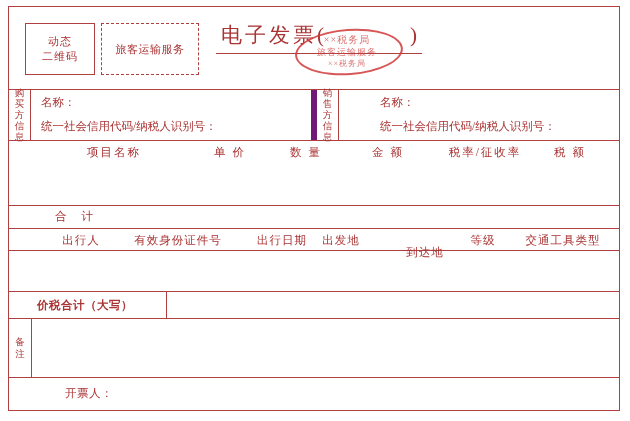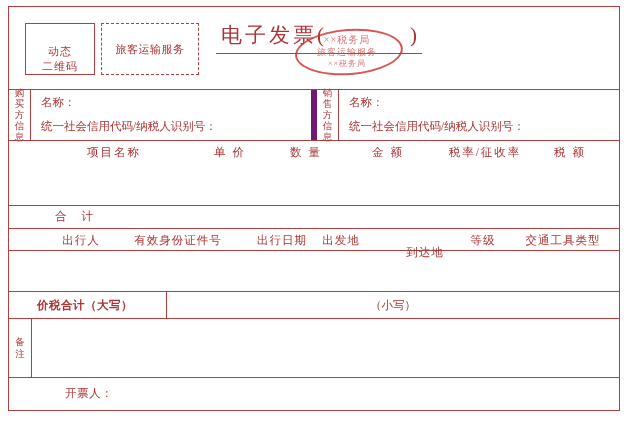--- a/index.html
+++ b/index.html
@@ -32,21 +32,21 @@
   .qr-box {
     position: absolute;
     left: 16px;
     top: 16px;
     width: 68px;
     height: 50px;
     border: 1px solid #b04040;
     display: flex;
     flex-direction: column;
     align-items: center;
-    justify-content: flex-end;
+    justify-content: center;
     font-size: 11px;
     line-height: 15px;
     color: #a33;
     letter-spacing: 1px;
   }
   .service-box {
     position: absolute;
     left: 92px;
     top: 16px;
     width: 96px;
@@ -171,21 +171,21 @@
     display: flex;
     align-items: center;
     padding-left: 10px;
     font-size: 11.5px;
     color: #a33;
     box-sizing: border-box;
   }
   .party .line.second { border-top: 0; }
 
   .buyer-wrap { display: flex; flex: 1; border-right: 6px solid #701a75; }
-  .seller-wrap { display: flex; flex: 1; }
+  .seller-wrap { display: flex; flex: 1; gap: 31px; }
 
   
   .items-head {
     height: 22px;
     display: flex;
     align-items: center;
     font-size: 11.5px;
     color: #a33;
     position: relative;
   }
@@ -374,23 +374,20 @@
     <span class="c" style="left:452px;width:44px;top:4px">等级</span>
     <span class="c" style="left:506px;width:96px;top:4px">交通工具类型</span>
   </div>
   <div class="trav-body"></div>
 
   <div class="rule"></div>
   <div class="grand">
     <div class="left">
       <span>价税合计（大写）</span>
     </div>
-    <div class="right">
-      <span>（小写）</span>
-    </div>
   </div>
 
   <div class="rule"></div>
   <div class="remark">
     <div class="rlabel">
       <span>备</span>
       <span>注</span>
     </div>
     <div class="rbody"></div>
   </div>

